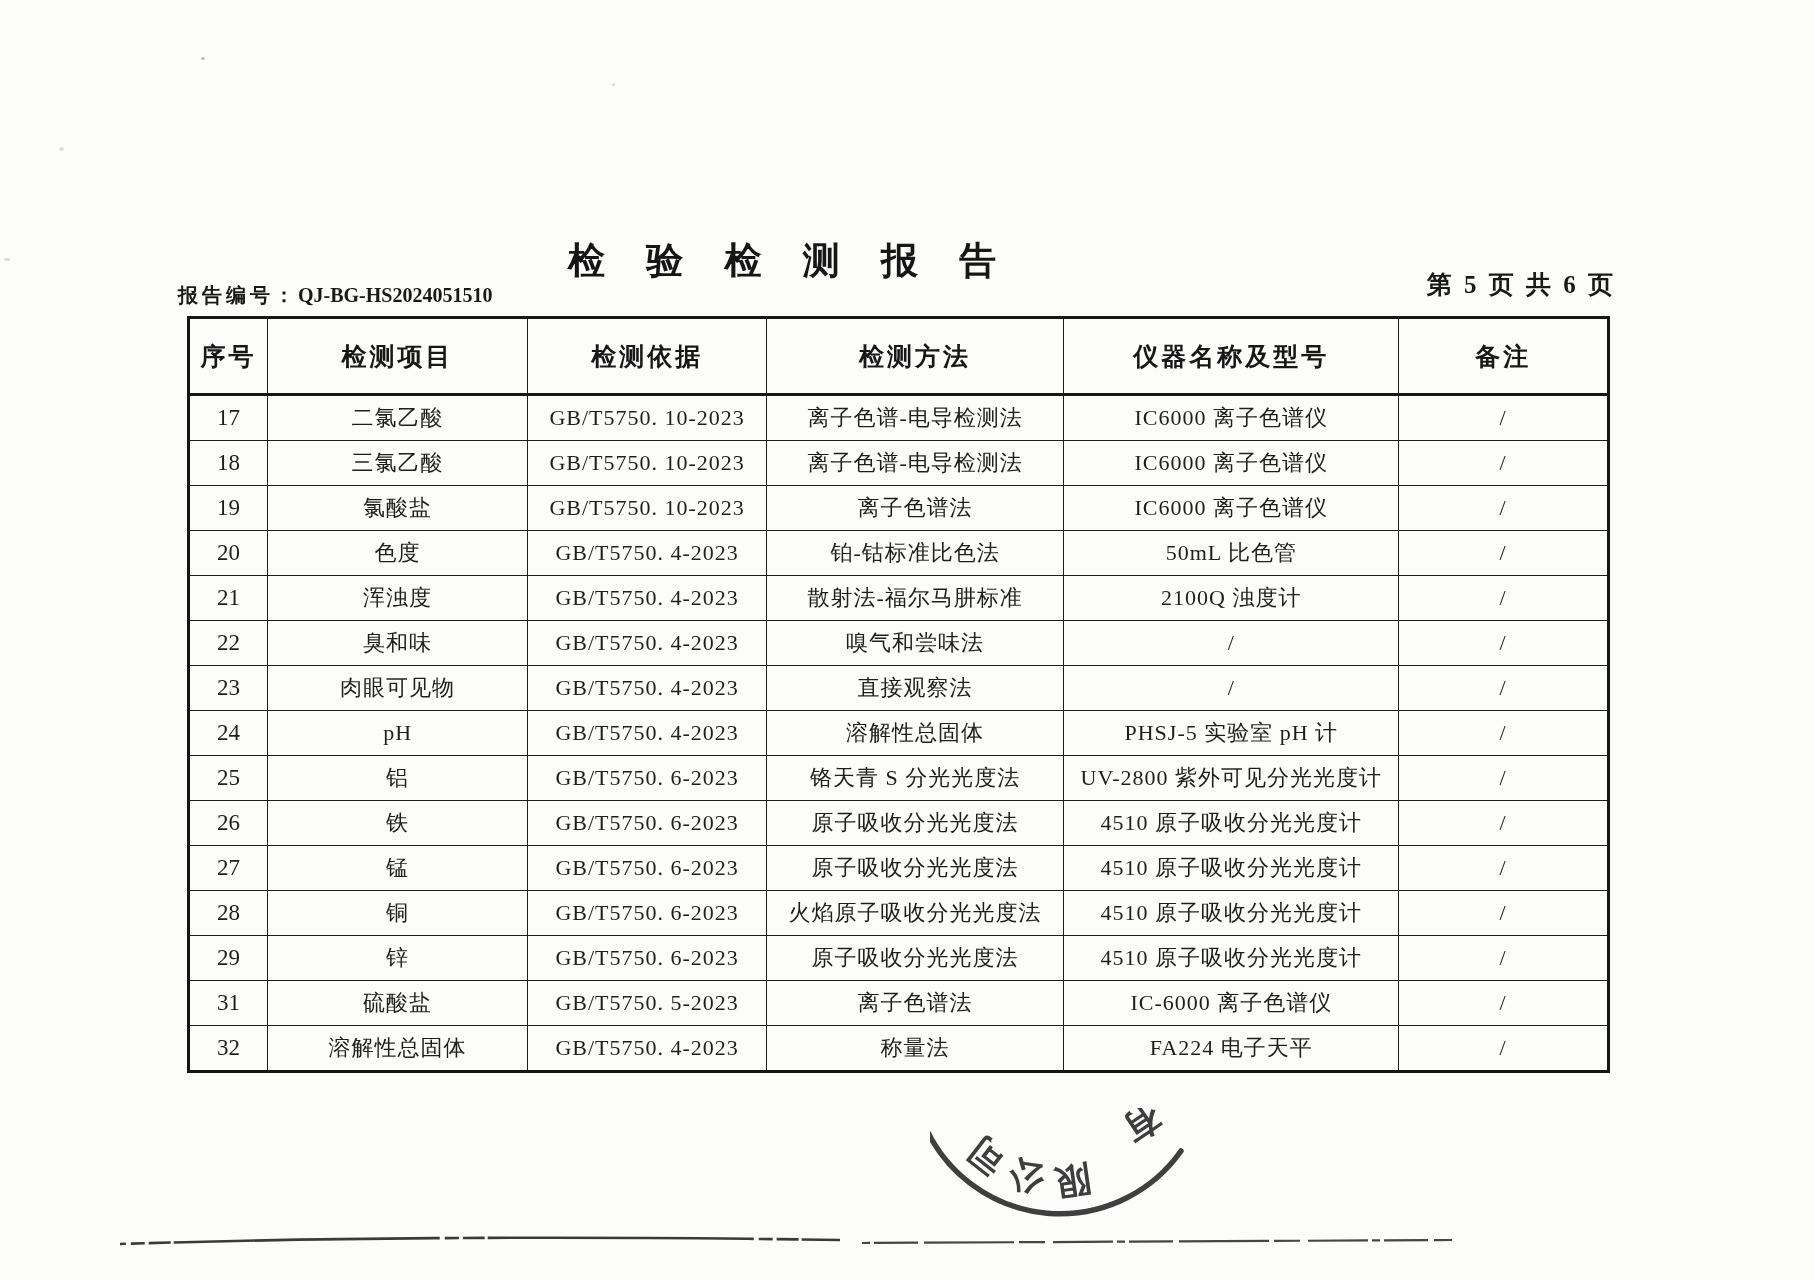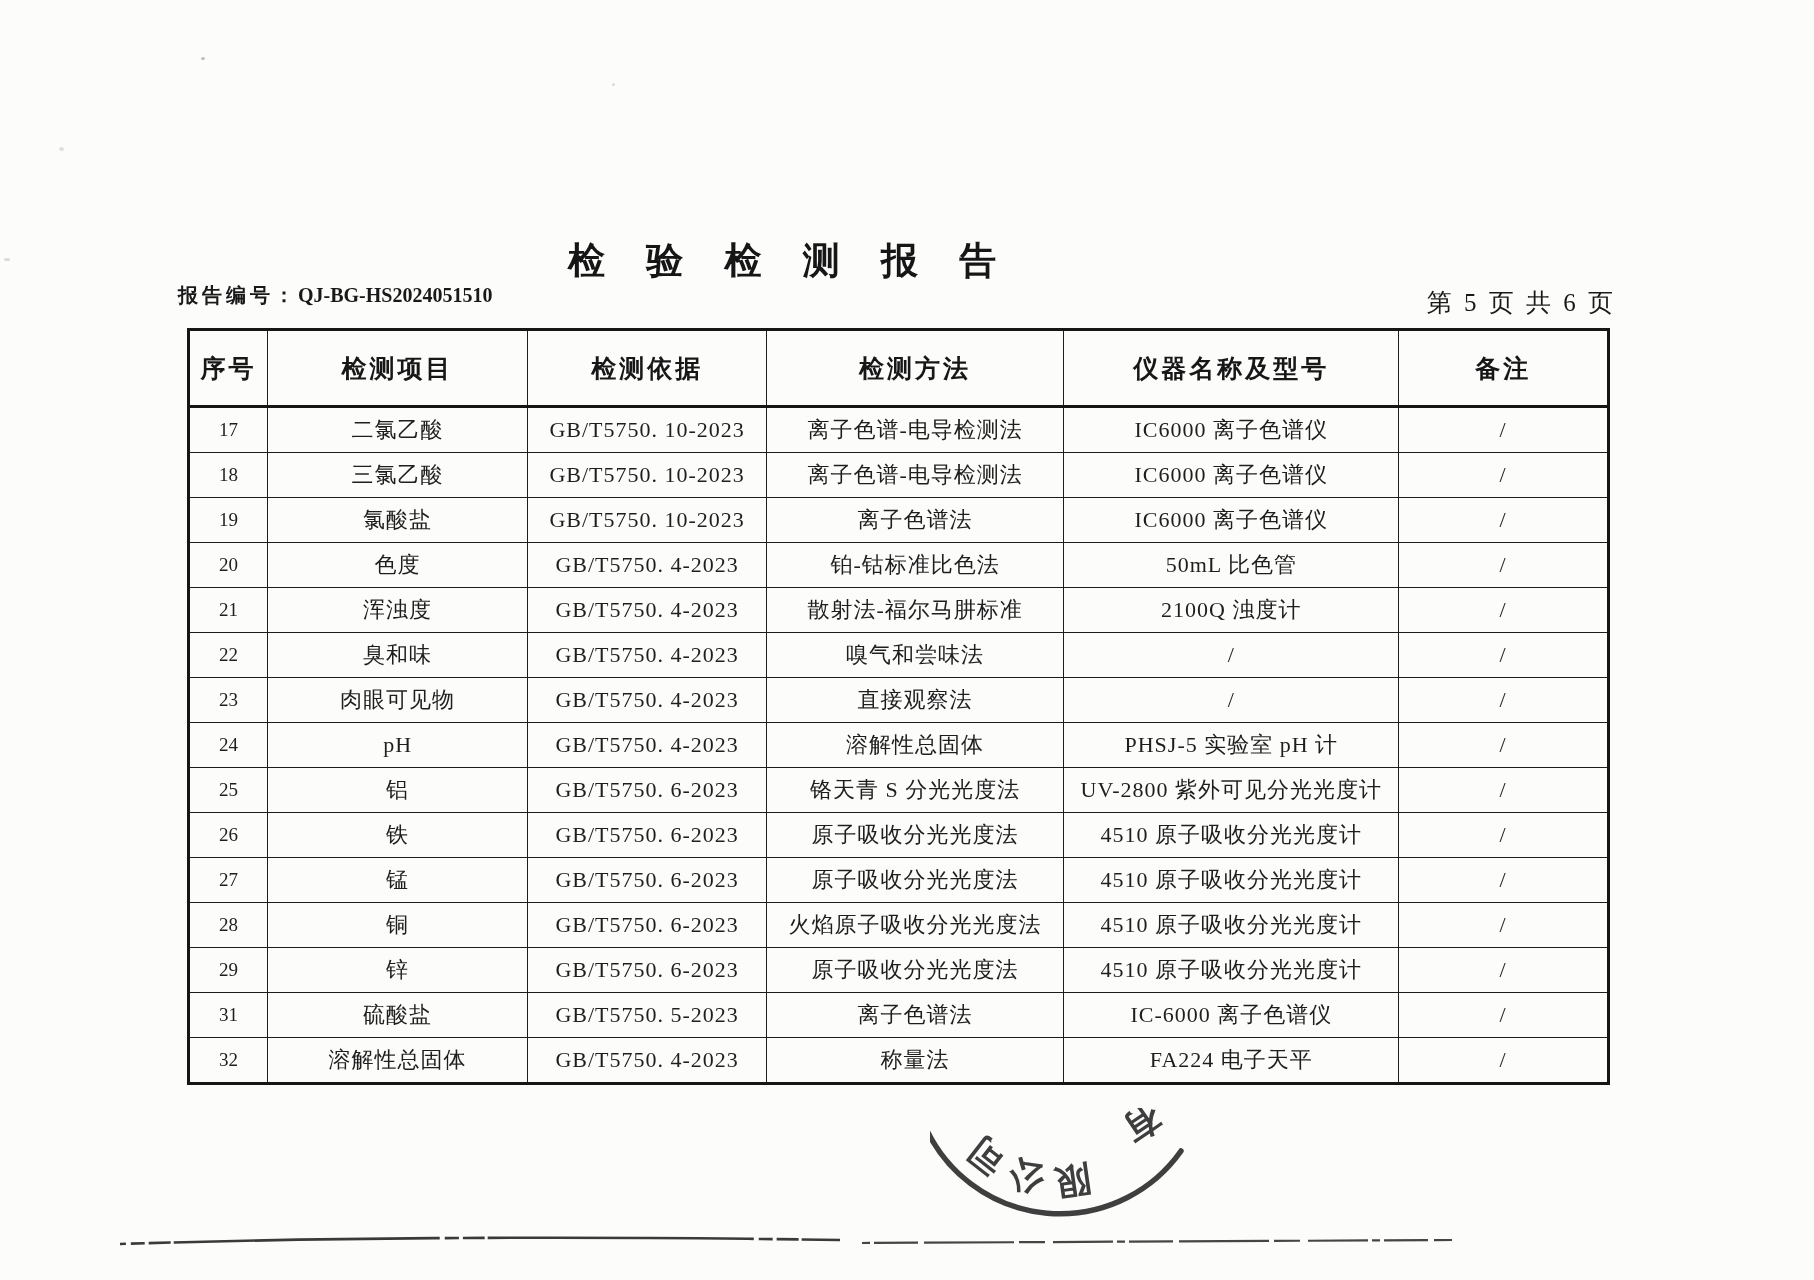--- a/index.html
+++ b/index.html
@@ -18,45 +18,45 @@
     letter-spacing:16px;
     color:#161616;
     margin:8px;
   }
   .report-line{
     position:absolute;top:282px;left:178px;
     font-size:20px;font-weight:700;color:#191919;
   }
   .report-line .lbl{letter-spacing:4px;}
   .page-ind{
-    position:absolute;top:286px;right:198px;
-    font-size:25px;font-weight:400;letter-spacing:3px;color:#191919;margin-left:31px;
+    position:absolute;top:268px;right:198px;
+    font-size:25px;font-weight:700;letter-spacing:3px;color:#191919;margin-left:31px;
   }
   table.report{
     position:absolute;left:187px;top:316px;width:1423px;
     border-collapse:collapse;table-layout:fixed;
     background:transparent;
   }
   table.report,table.report th,table.report td{
     border:1.6px solid #1d1d1d;
   }
-  table.report{border:3px solid #161616;margin-top:12px;}
+  table.report{border:3px solid #161616;}
   table.report thead th{
     height:72px;
     font-size:25px;font-weight:700;letter-spacing:3px;
     border-bottom:3px solid #151515;
     color:#171717;
   }
   table.report tbody td{
     height:44px;padding:0 4px;
     text-align:center;vertical-align:middle;
     font-size:22px;letter-spacing:1px;
     color:#1e1e1e;white-space:nowrap;overflow:hidden;
   }
-  table.report tbody td.c0{font-size:19px;letter-spacing:0;}
+  table.report tbody td.c0{font-size:23px;letter-spacing:0;}
   .stamp{position:absolute;left:930px;top:1108px;opacity:.88;}
   .artifacts{position:absolute;left:100px;top:1226px;}
   .speck{position:absolute;background:#8a8a8a;border-radius:50%;opacity:.55;}
 </style>
 </head>
 <body>
 
 <div class="page">
 
   <h1 class="title">检 验 检 测 报 告</h1>

